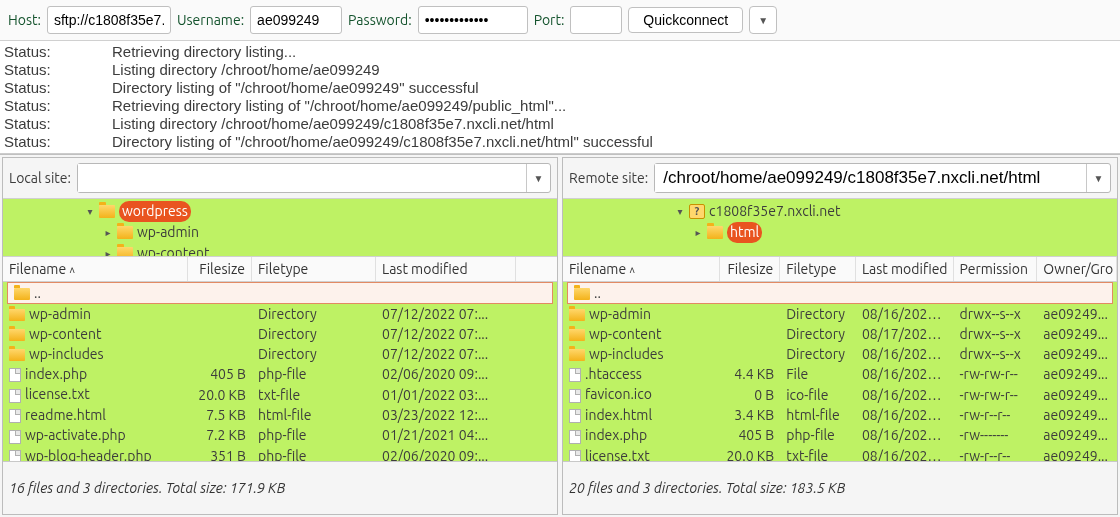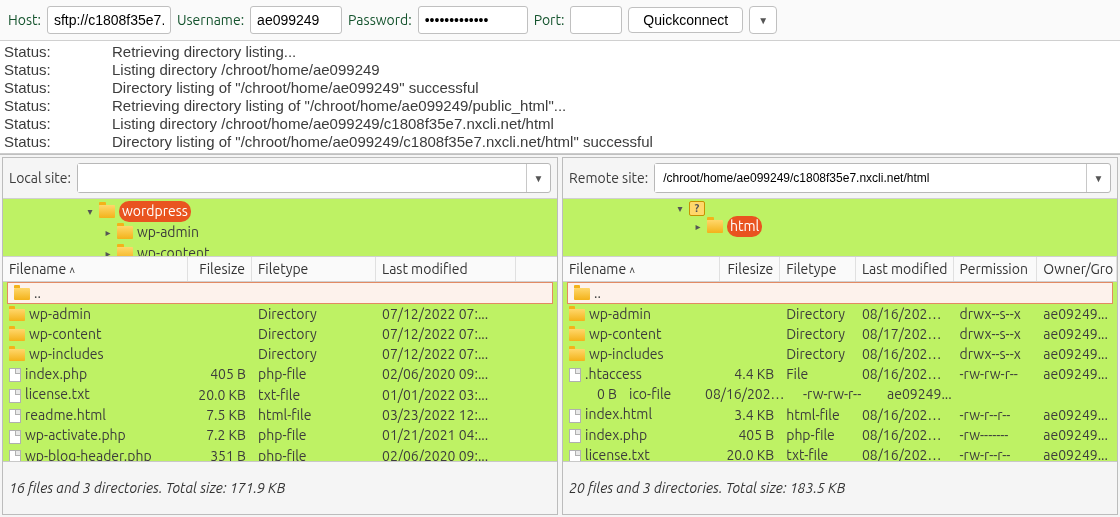--- a/index.html
+++ b/index.html
@@ -93,21 +93,21 @@
     border: 1px solid #b8b8b8;
     border-radius: 3px;
     background: #fff;
     height: 30px;
   }
   .combo input {
     flex: 1;
     border: none;
     outline: none;
     padding: 0 8px;
-    font-size: 12px;
+    font-size: 17px;
   }
   .combo .drop {
     width: 24px;
     border-left: 1px solid #c8c8c8;
     display: flex;
     align-items: center;
     justify-content: center;
     cursor: pointer;
   }
   .tree {
@@ -360,20 +360,21 @@
         <input value="/chroot/home/ae099249/c1808f35e7.nxcli.net/html" style="">
         <div class="drop">
             <span class="tri">▼</span>
           </div>
       </div>
     </div>
     <div class="tree">
       <div class="tree-row r-indent1">
         <span class="expander">▾</span>
         <span class="folder-q">?</span>
+        <span>c1808f35e7.nxcli.net</span>
       </div>
       <div class="tree-row r-indent2">
         <span class="expander">▸</span>
         <span class="folder-icon"></span>
         <span class="hl-orange">html</span>
       </div>
     </div>
     <div class="file-list">
       <div class="cols-head">
         <div class="col c-name"><span>Filename</span><span class="sort-arr">˄</span></div>
@@ -418,20 +419,21 @@
           </div>
           <div class="row">
             <div class="cell c-name"><span class="ic ic-file"></span>.htaccess</div>
             <div class="cell c-size">4.4 KB</div>
             <div class="cell c-type">File</div>
             <div class="cell c-mod">08/16/2022 ...</div>
             <div class="cell c-perm">-rw-rw-r--</div>
             <div class="cell c-own">ae09249...</div>
           </div>
           <div class="row">
+            <div class="cell c-name"><span class="ic ic-file"></span>favicon.ico</div>
             <div class="cell c-size">0 B</div>
             <div class="cell c-type">ico-file</div>
             <div class="cell c-mod">08/16/2022 ...</div>
             <div class="cell c-perm">-rw-rw-r--</div>
             <div class="cell c-own">ae09249...</div>
           </div>
           <div class="row">
             <div class="cell c-name"><span class="ic ic-file"></span>index.html</div>
             <div class="cell c-size">3.4 KB</div>
             <div class="cell c-type">html-file</div>

